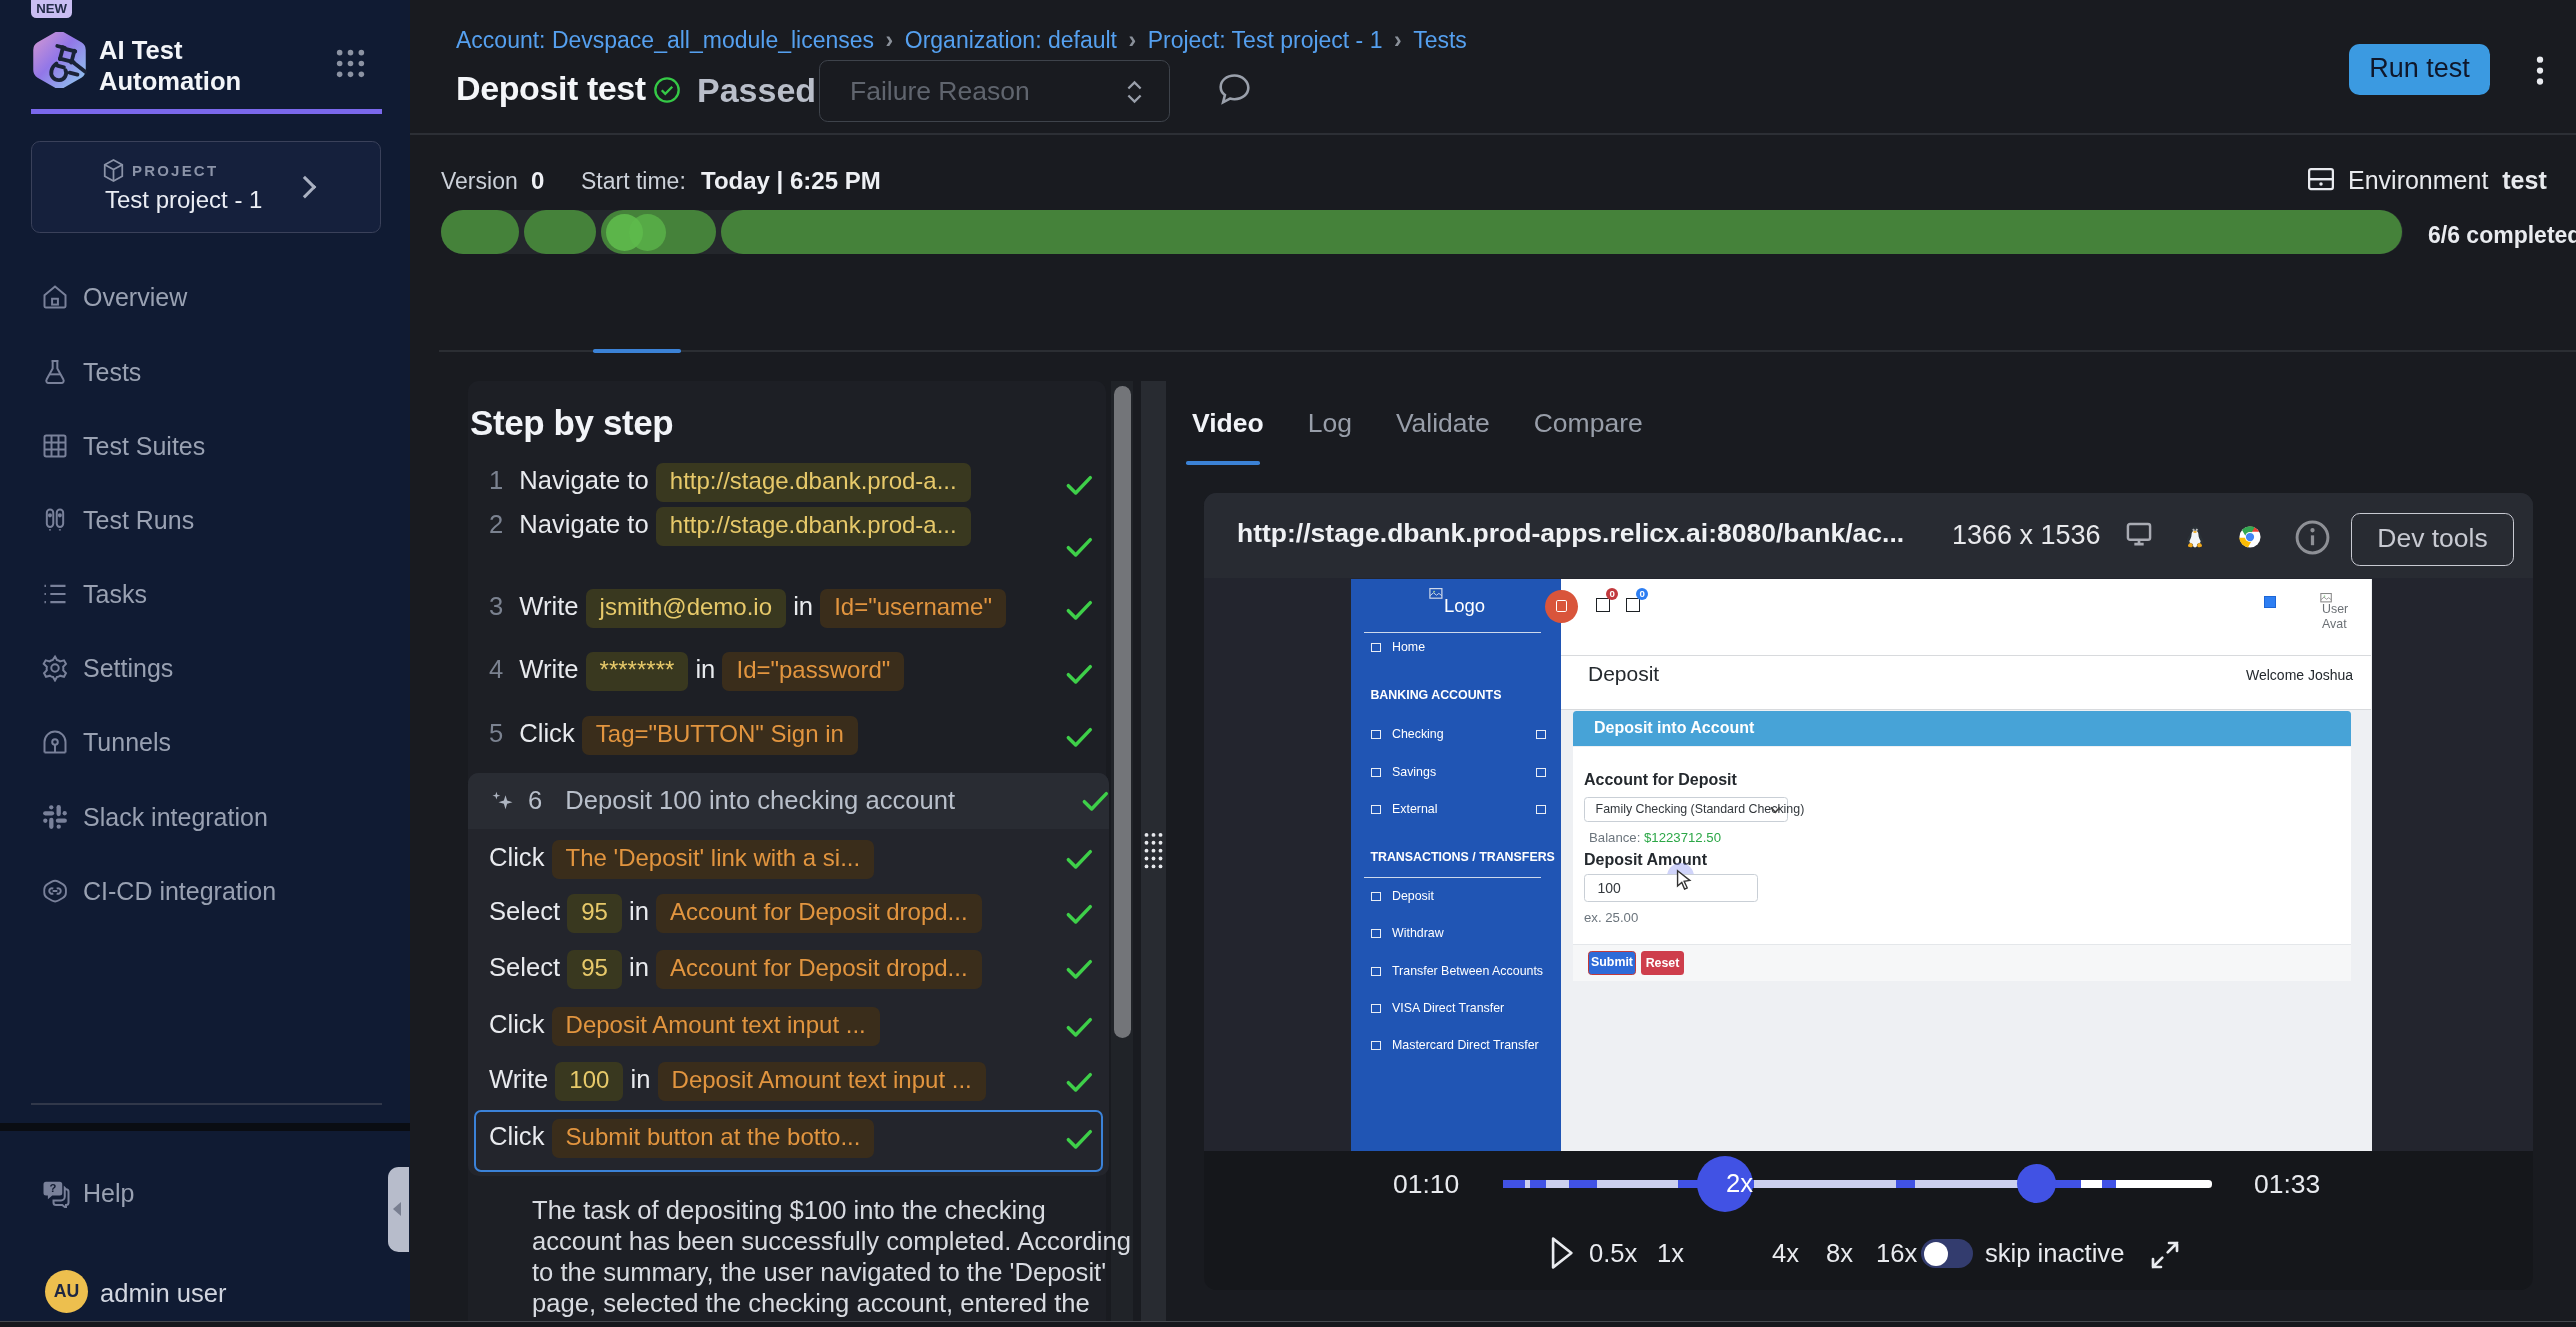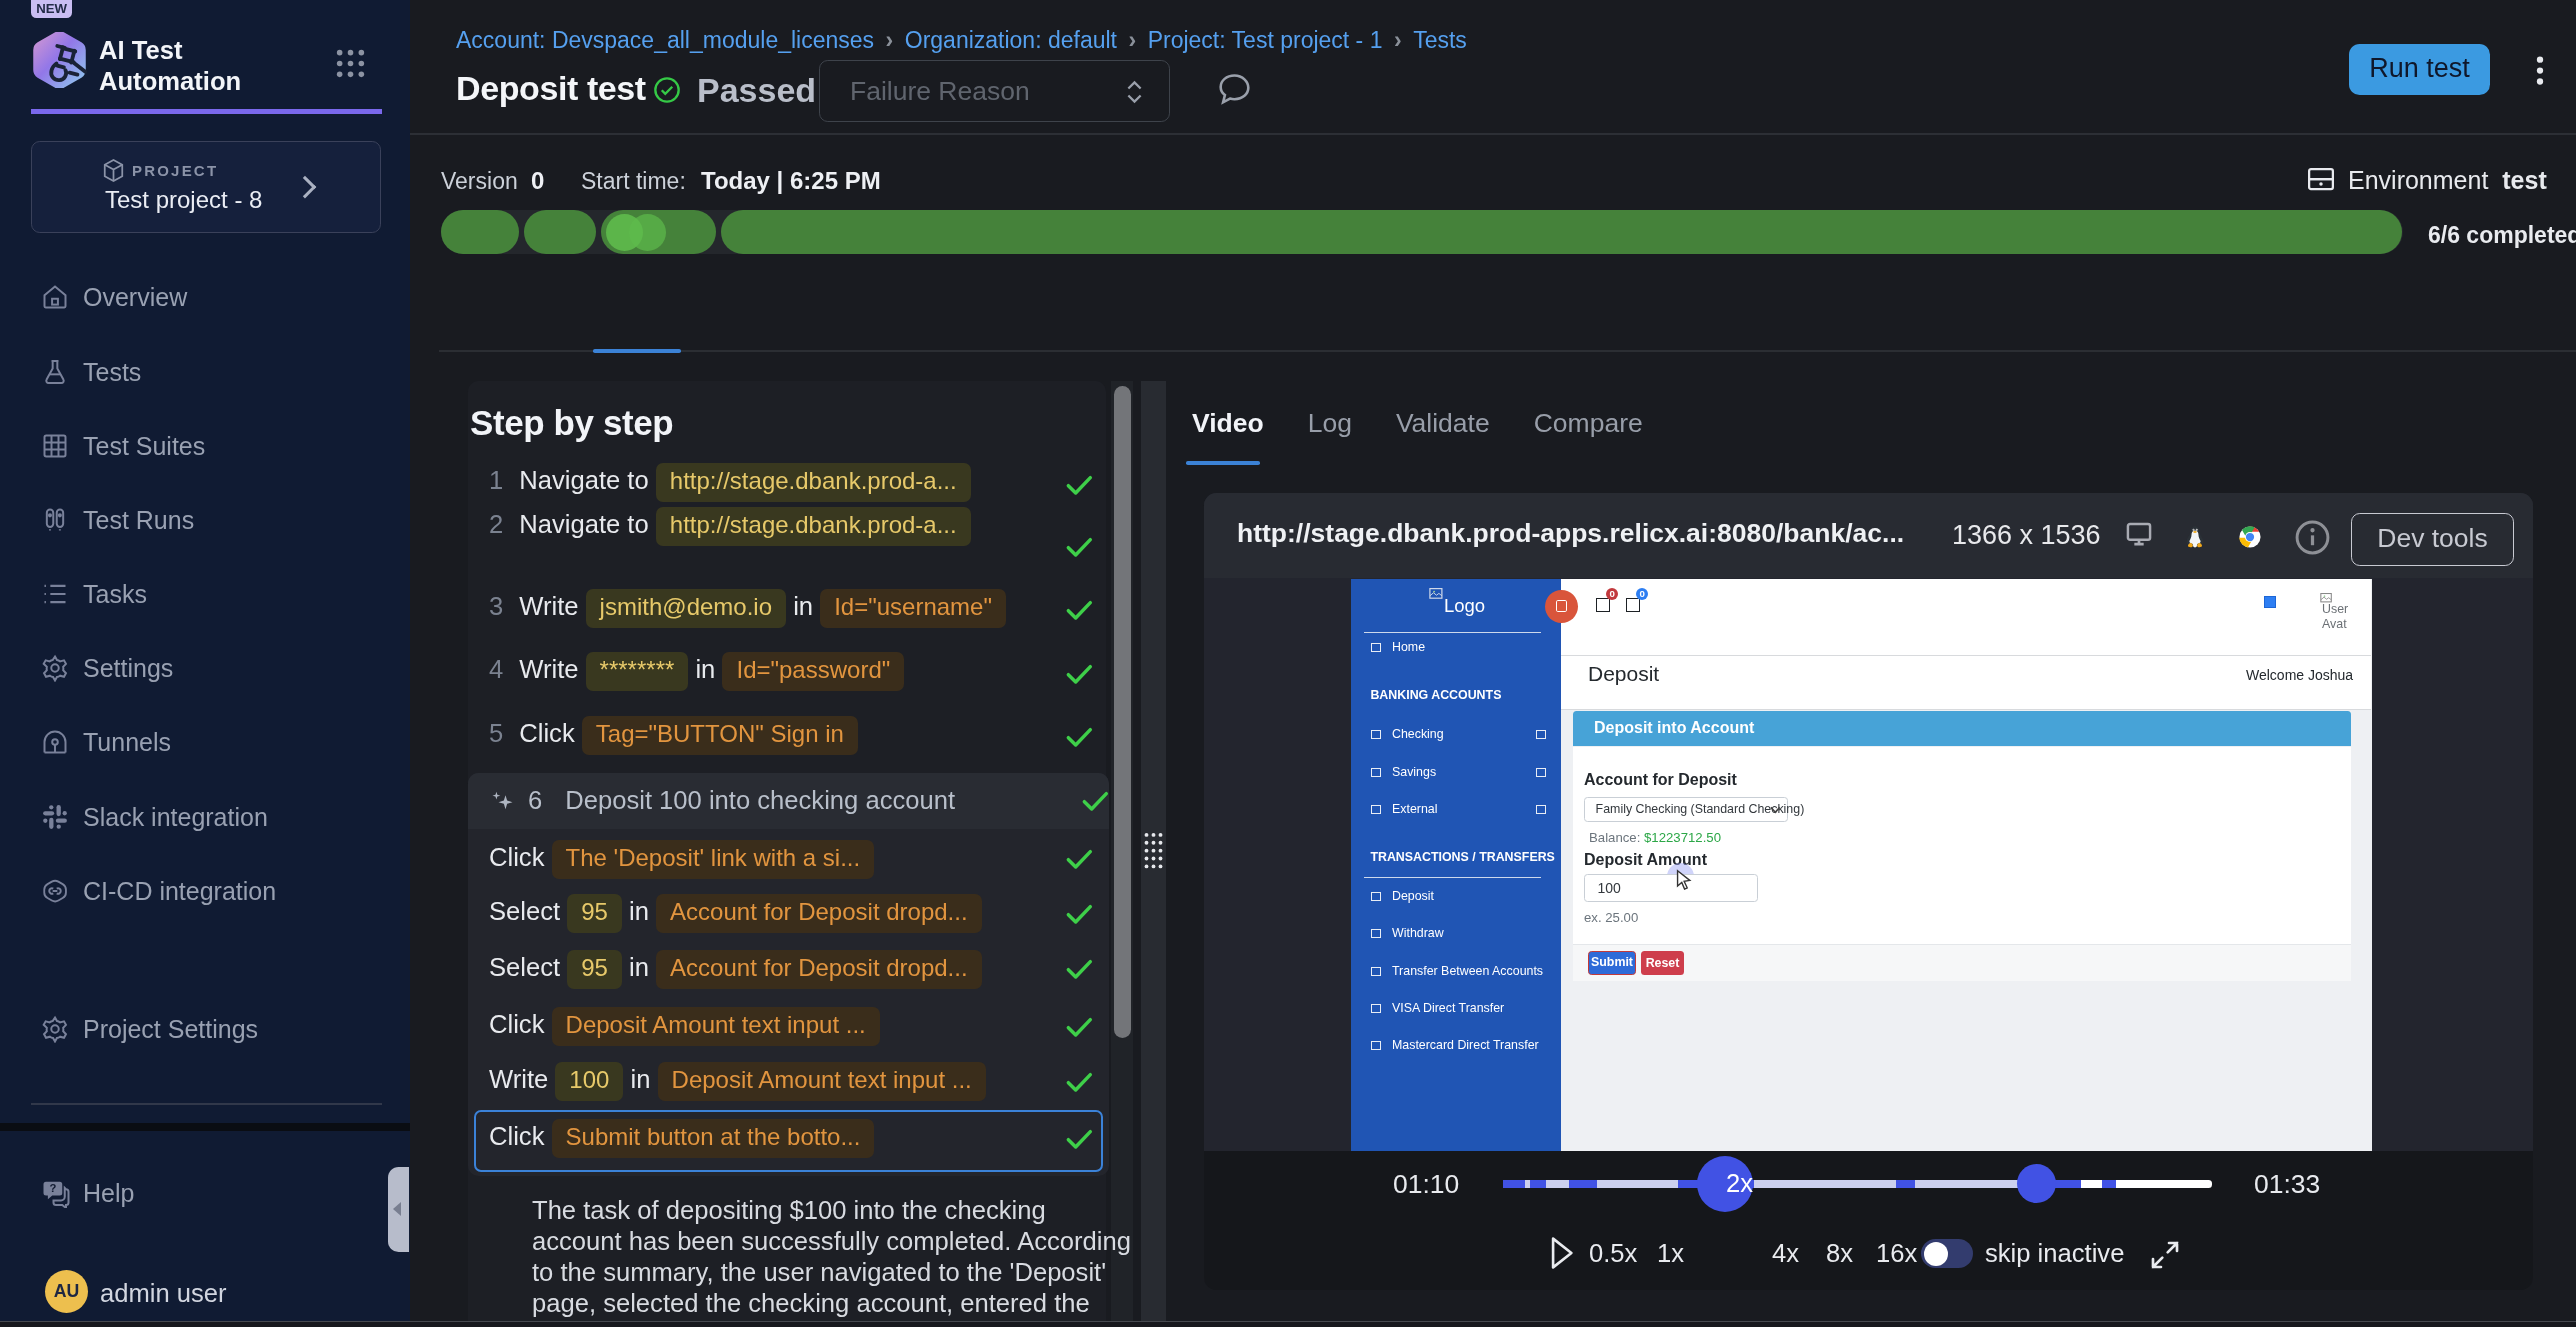--- a/index.html
+++ b/index.html
@@ -127,21 +127,21 @@
     <circle cx="6" cy="20" r="3.6"></circle>
       <circle cx="20" cy="20" r="3.6"></circle>
       <circle cx="34" cy="20" r="3.6"></circle>
     <circle cx="6" cy="34" r="3.6"></circle>
       <circle cx="20" cy="34" r="3.6"></circle>
       <circle cx="34" cy="34" r="3.6"></circle>
   </svg>
   <div class="abs" id="purpleline"></div>
   <div class="abs" id="projcard"></div>
   <div class="abs" id="projlabel">PROJECT</div>
-  <div class="abs" id="projname">Test project - 8</div>
+  <div class="abs" id="projname">Test project - 1</div>
   <svg class="abs" style="left:103px;top:159px;" width="21" height="23" viewBox="0 0 24 26" fill="none" stroke="#8b93a8" stroke-width="2">
     <path d="M12 1 L22 6.5 V19.5 L12 25 L2 19.5 V6.5 Z"></path>
       <path d="M2 6.5 L12 12 L22 6.5 M12 12 V25"></path>
   </svg>
   <span class="abs chev" id="projchev"></span>
   <div class="nav abs" style="top:260px;">
       <svg width="28" height="28" viewBox="0 0 24 24" fill="none" stroke="#79819a" stroke-width="1.7">
         <path d="M3 10.5 L12 3 L21 10.5 V20 a1 1 0 0 1 -1 1 H4 a1 1 0 0 1 -1 -1 Z"></path>
         <rect x="9.5" y="13.5" width="5" height="5"></rect>
       </svg>
@@ -206,27 +206,20 @@
         <circle cx="15.2" cy="20.3" r="1.85"></circle>
       </svg>
       <span class="lab">Slack integration</span>
     </div>
   <div class="nav abs" style="top:854px;">
       <svg width="28" height="28" viewBox="0 0 24 24" fill="none" stroke="#79819a" stroke-width="1.7">
         <path d="M9 3.3 a6 6 0 0 1 6 0 l4 2.3 a6 6 0 0 1 3 5.2 v2.4 a6 6 0 0 1 -3 5.2 l-4 2.3 a6 6 0 0 1 -6 0 l-4 -2.3 a6 6 0 0 1 -3 -5.2 v-2.4 a6 6 0 0 1 3 -5.2 Z" transform="scale(0.93) translate(1,1)"></path>
         <path d="M10.5 10 a2.3 2.3 0 1 0 0 4 M13.5 10 a2.3 2.3 0 1 1 0 4 M10 12 h4"></path>
       </svg>
       <span class="lab">CI-CD integration</span>
-    </div>
-  <div class="nav abs" style="top:992px;">
-      <svg width="28" height="28" viewBox="0 0 24 24" fill="none" stroke="#79819a" stroke-width="1.7">
-        <circle cx="12" cy="12" r="3.2"></circle>
-        <path d="M12 2.2 l1.7 3 a7 7 0 0 1 2.6 1.1 l3.4 -0.9 1.7 3 -2.4 2.6 a7 7 0 0 1 0 2.9 l2.4 2.6 -1.7 3 -3.4 -0.9 a7 7 0 0 1 -2.6 1.1 l-1.7 3 -1.7 -3 a7 7 0 0 1 -2.6 -1.1 l-3.4 0.9 -1.7 -3 2.4 -2.6 a7 7 0 0 1 0 -2.9 L2.3 8.4 l1.7 -3 3.4 0.9 a7 7 0 0 1 2.6 -1.1 Z"></path>
-      </svg>
-      <span class="lab">Project Settings</span>
     </div>
   <div class="nav abs" style="top:1156px;">
       <svg width="30" height="30" viewBox="0 0 24 24" fill="#79819a" style="font-size:28px">
         <path d="M4 3 h11 a2 2 0 0 1 2 2 v7 a2 2 0 0 1 -2 2 H9 l-3.5 3 v-3 H4 a2 2 0 0 1 -2 -2 V5 a2 2 0 0 1 2 -2 Z"></path>
         <text x="9.5" y="11.5" font-size="9" font-weight="bold" fill="#121b31" text-anchor="middle" font-family="Liberation Sans">?</text>
         <path d="M19 8 v7 a3 3 0 0 1 -3 3 H10 v1.5 a2 2 0 0 0 2 2 h5 l3 2.5 v-2.5 a2 2 0 0 0 2 -2 V11 a2 2 0 0 0 -2 -2 Z" fill="none" stroke="#79819a" stroke-width="1.6"></path>
       </svg>
       <span class="lab">Help</span>
     </div>
   <div class="abs" id="sep1"></div>

